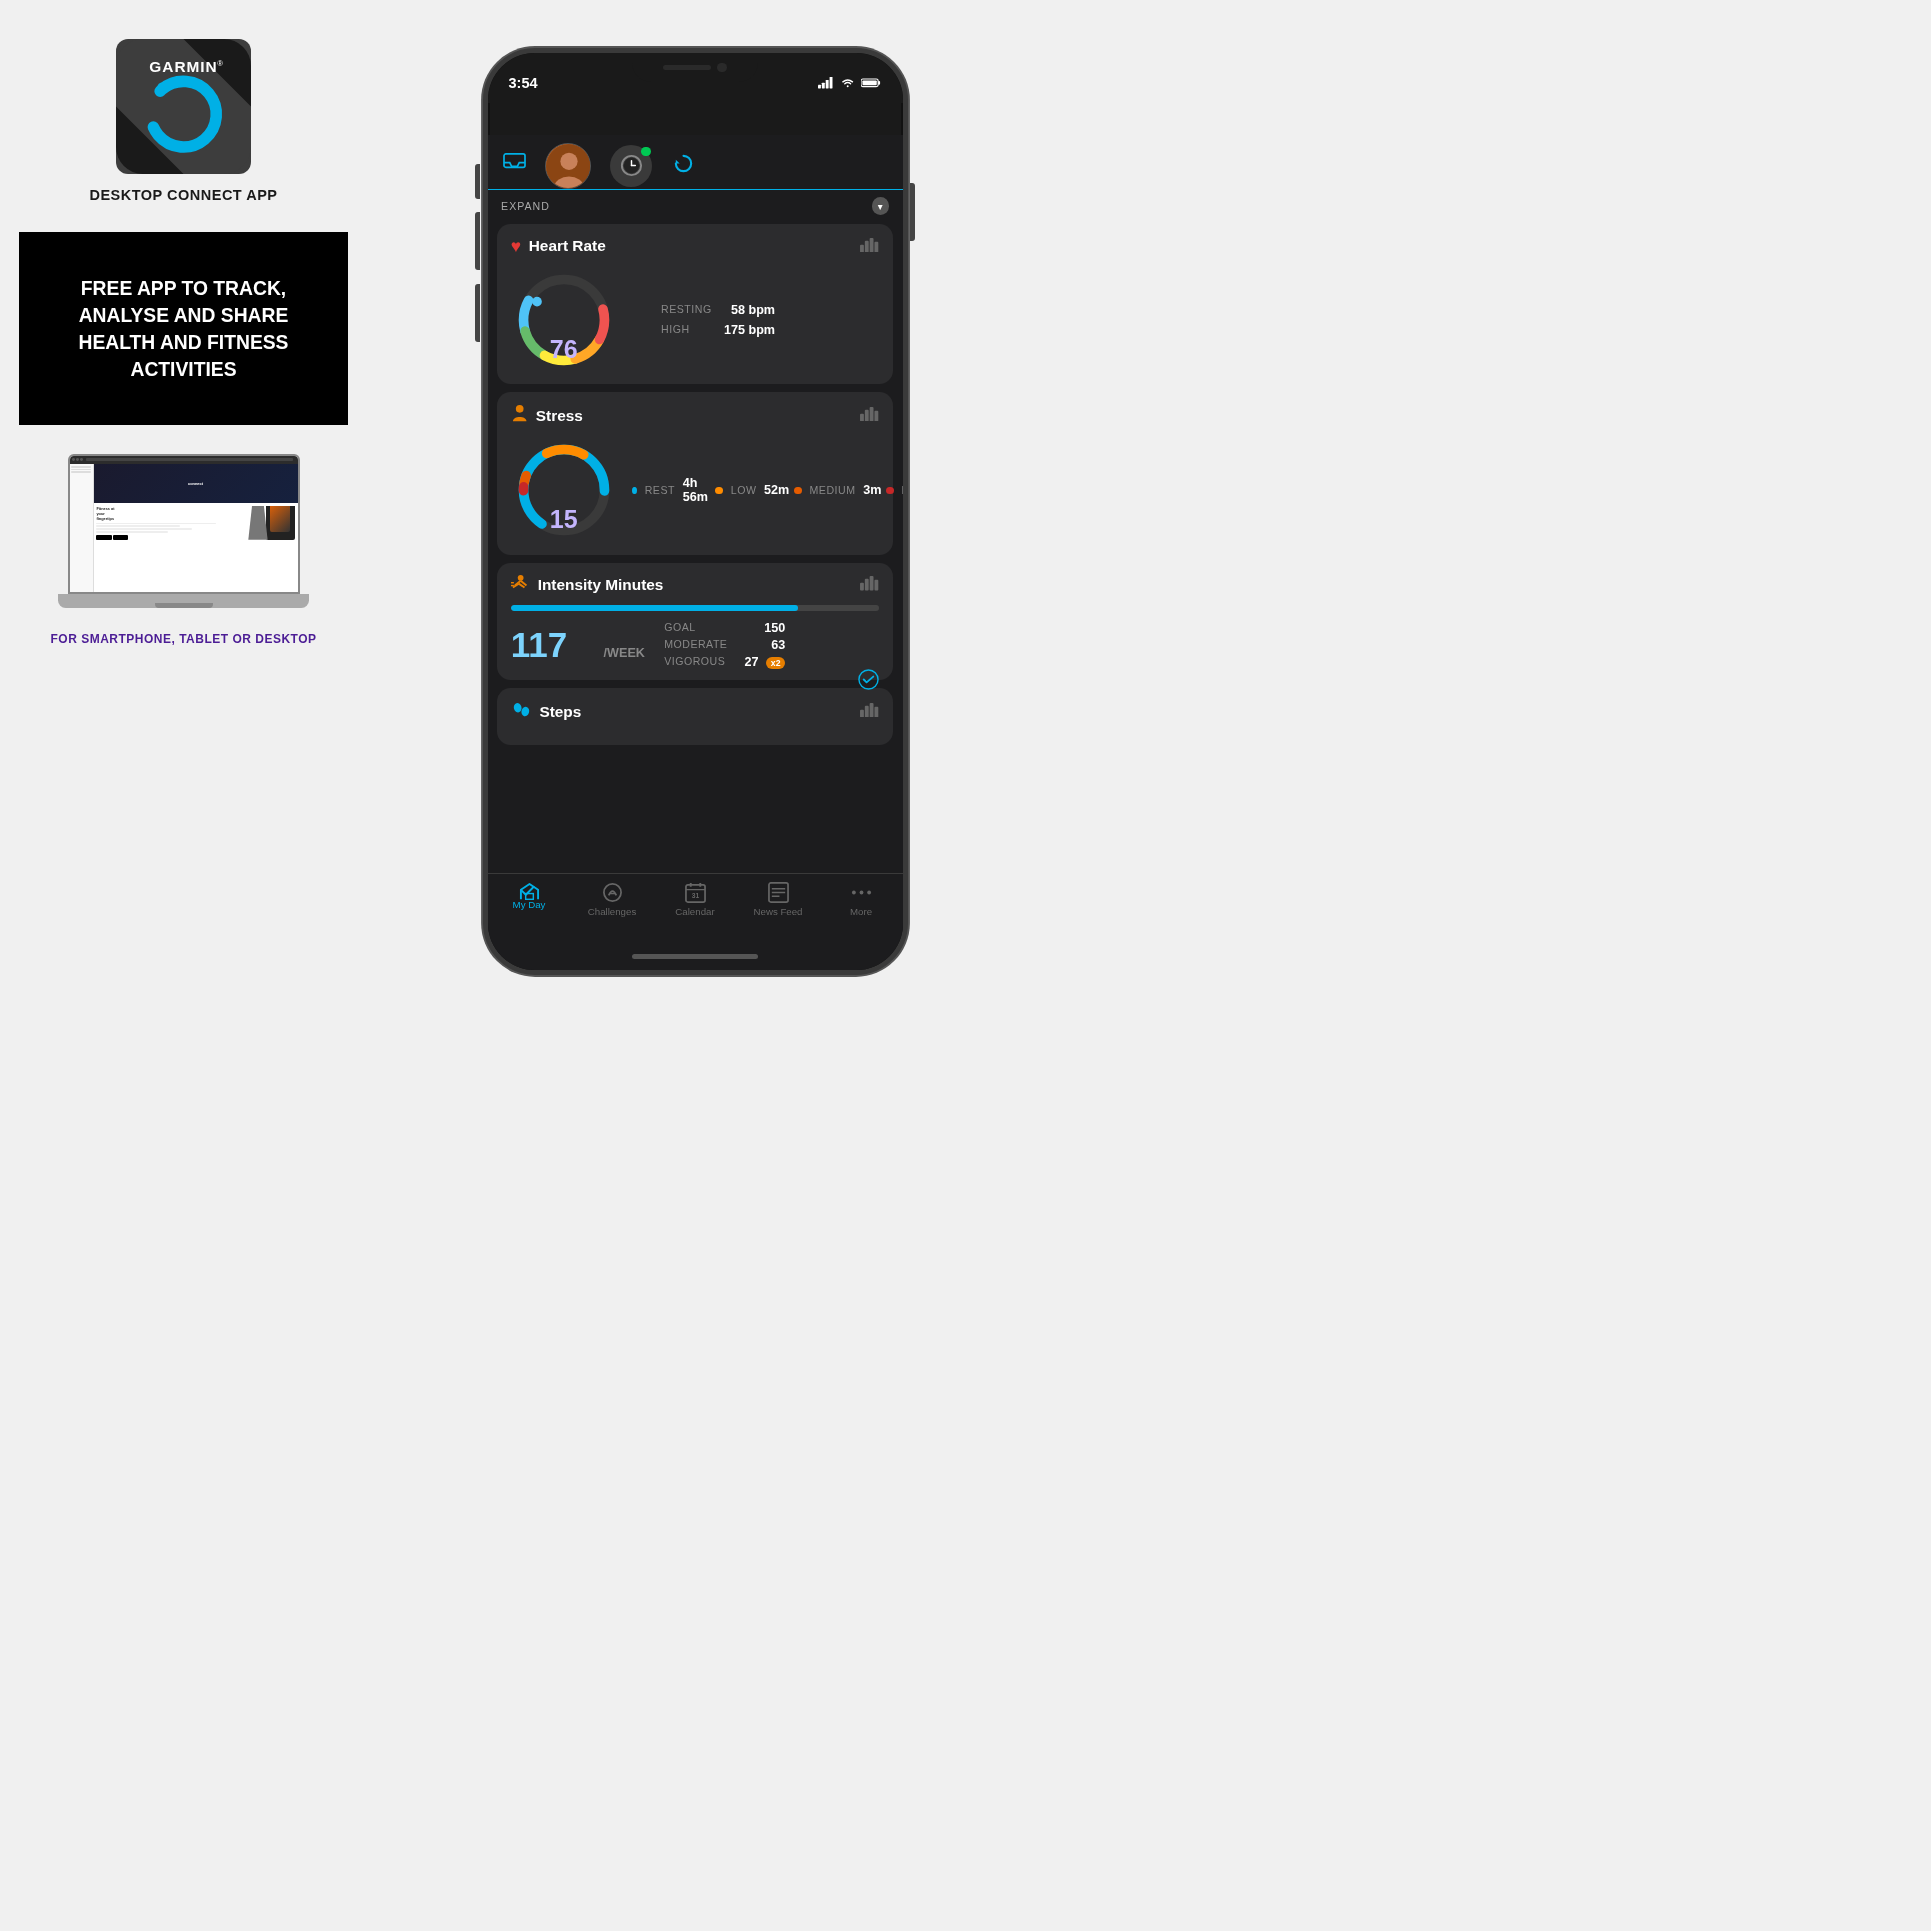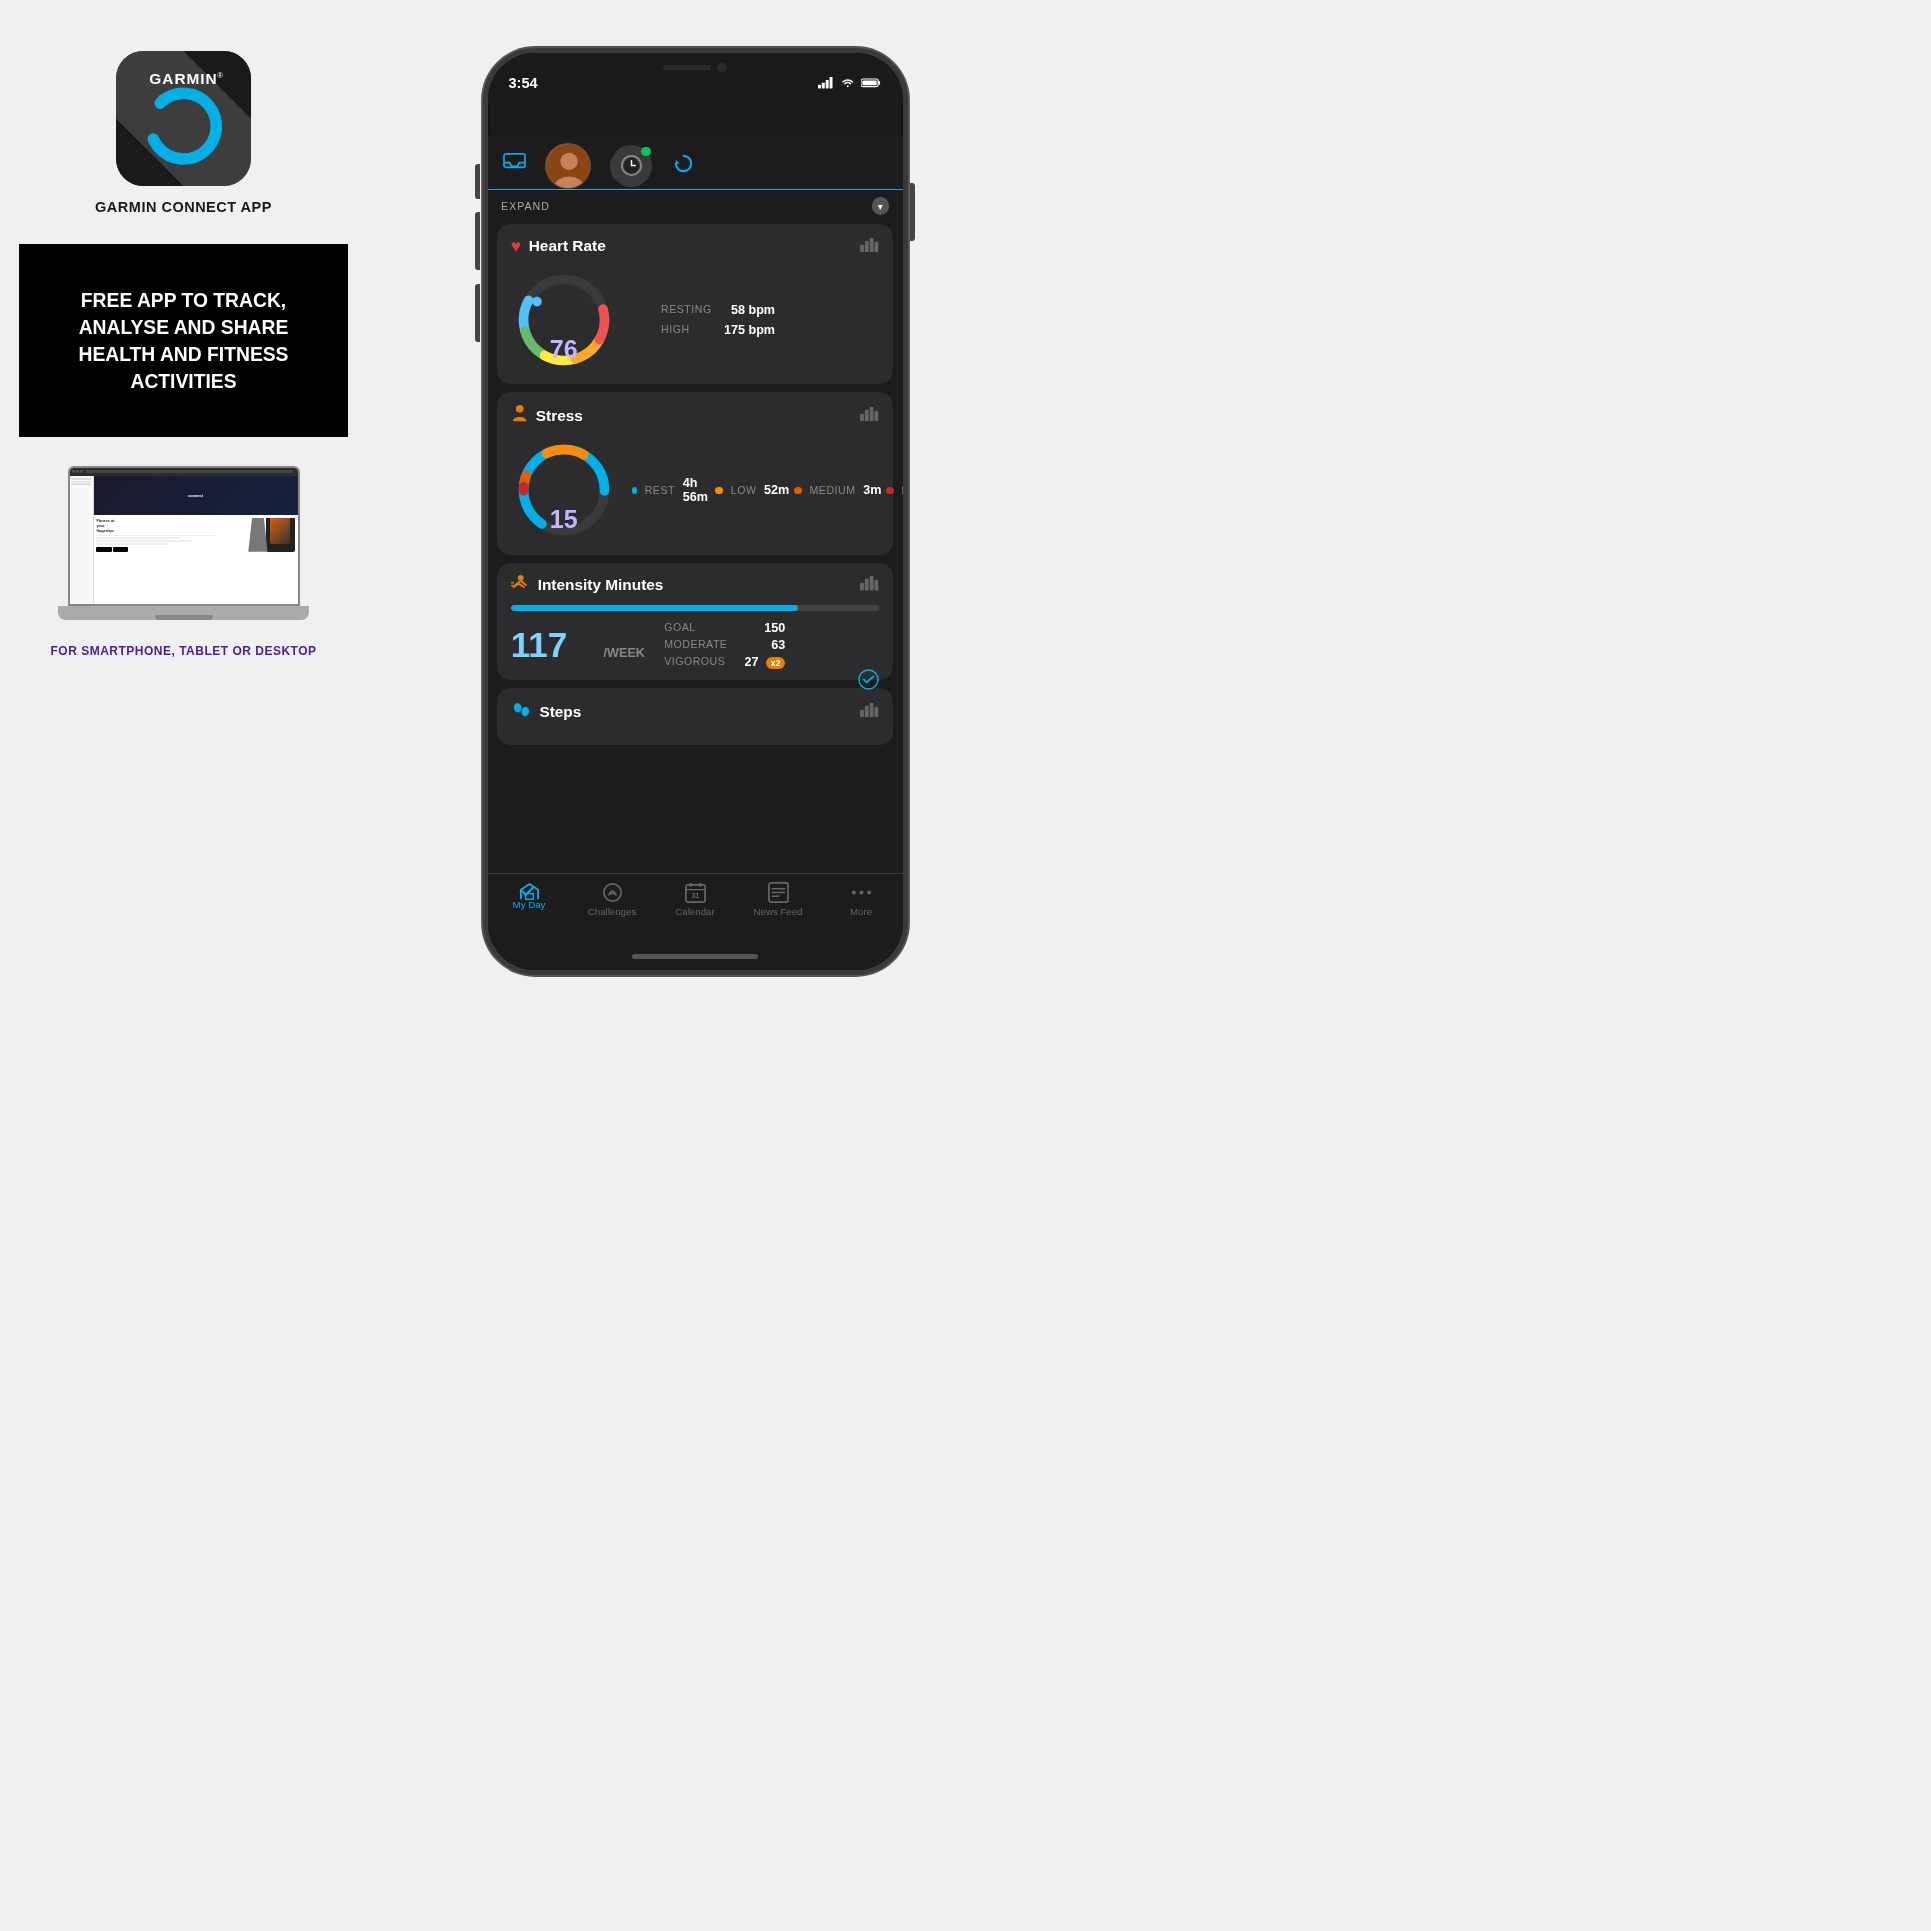--- a/index.html
+++ b/index.html
@@ -26,28 +26,27 @@
       display: flex;
       flex-direction: column;
       align-items: center;
       padding: 19.3px 9.7px;
       gap: 13.5px;
     }
 
     .garmin-icon {
       width: 135px;
       height: 135px;
-      border-radius: 27px;
+      border-radius: 12px;
       overflow: hidden;
       background: #3d3d3d;
       position: relative;
       display: flex;
       align-items: flex-end;
       justify-content: center;
-      margin-top: 12px;
     }
 
     .app-title {
       font-size: 14.5px;
       font-weight: 700;
       letter-spacing: 0.5px;
       text-align: center;
       color: #1a1a1a;
     }
 
@@ -613,21 +612,21 @@
           <circle cx="70" cy="78" r="34" fill="none" stroke="#00b0e6" stroke-width="12" stroke-dasharray="170 40" stroke-linecap="round" transform="rotate(-130 70 78)"></circle>
 
           <circle cx="48" cy="50" r="5" fill="#00b0e6"></circle>
 
           <text x="70" y="34" fill="#fff" font-size="16" font-weight="900" text-anchor="middle" font-family="Arial" letter-spacing="1">GARMIN</text>
 
           <text x="108" y="28" fill="#fff" font-size="8" text-anchor="middle" font-family="Arial">®</text>
         </g>
       </svg>
     </div>
-    <div class="app-title">GARMIN CONNECT APP</div>
+    <div class="app-title">DESKTOP CONNECT APP</div>
   </div>
 
   <div class="promo-section">
     <div class="promo-text">FREE APP TO TRACK, ANALYSE AND SHARE HEALTH AND FITNESS ACTIVITIES</div>
   </div>
 
   <div class="laptop-section">
     <div class="laptop-mockup">
       <div class="laptop-screen">
         <div class="laptop-screen-content">

